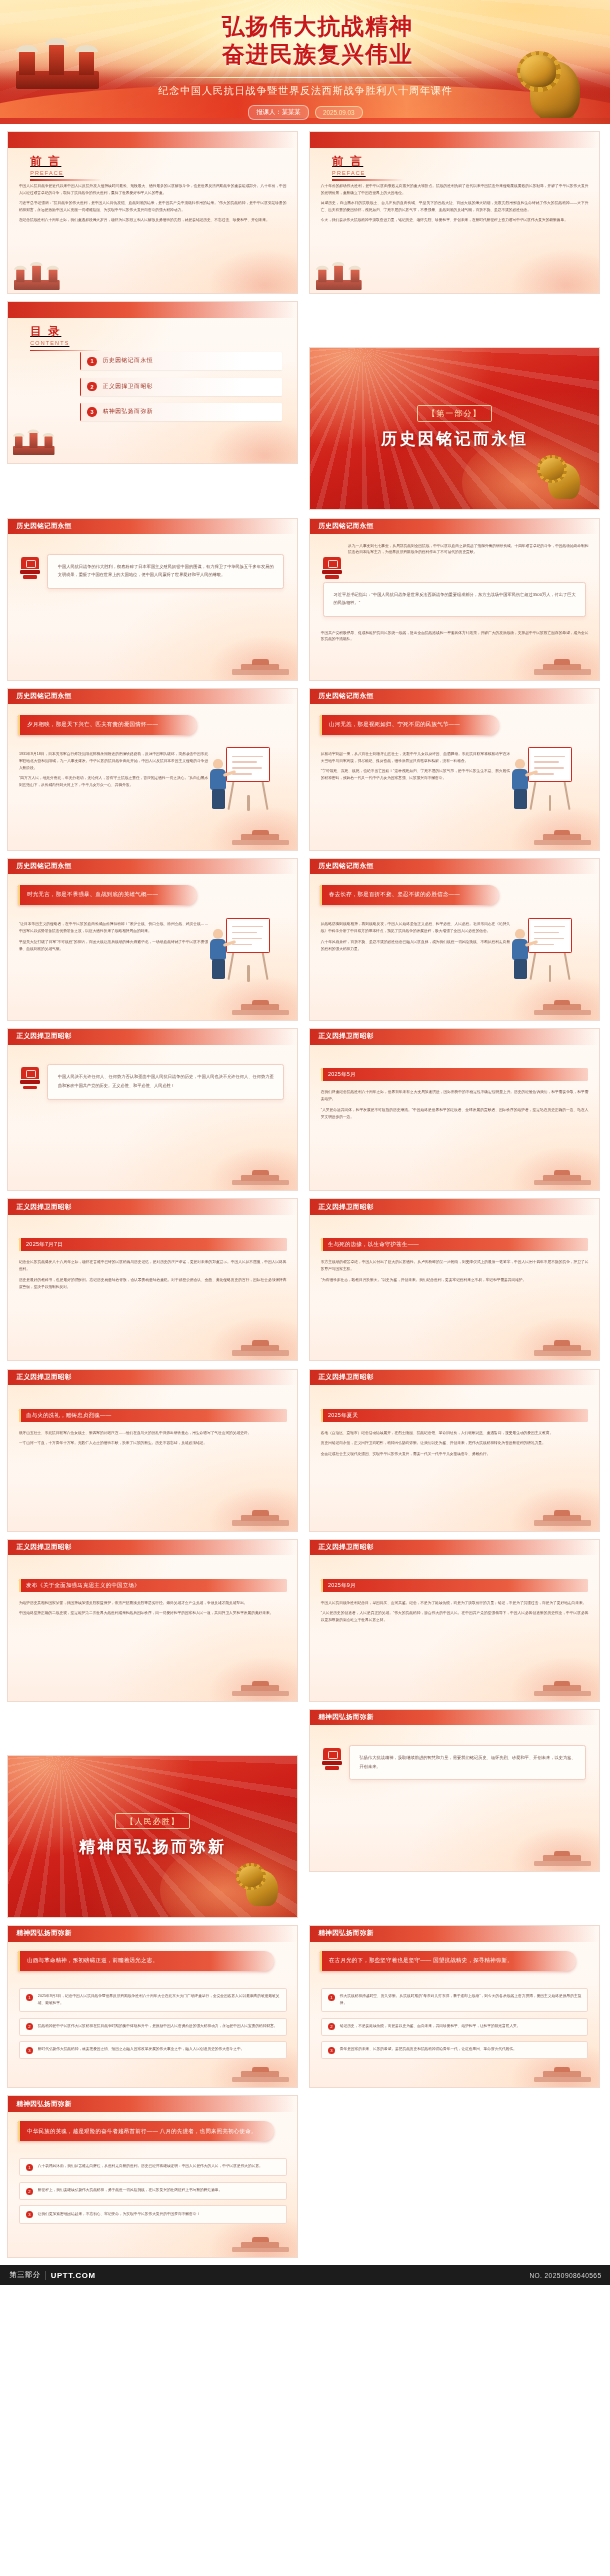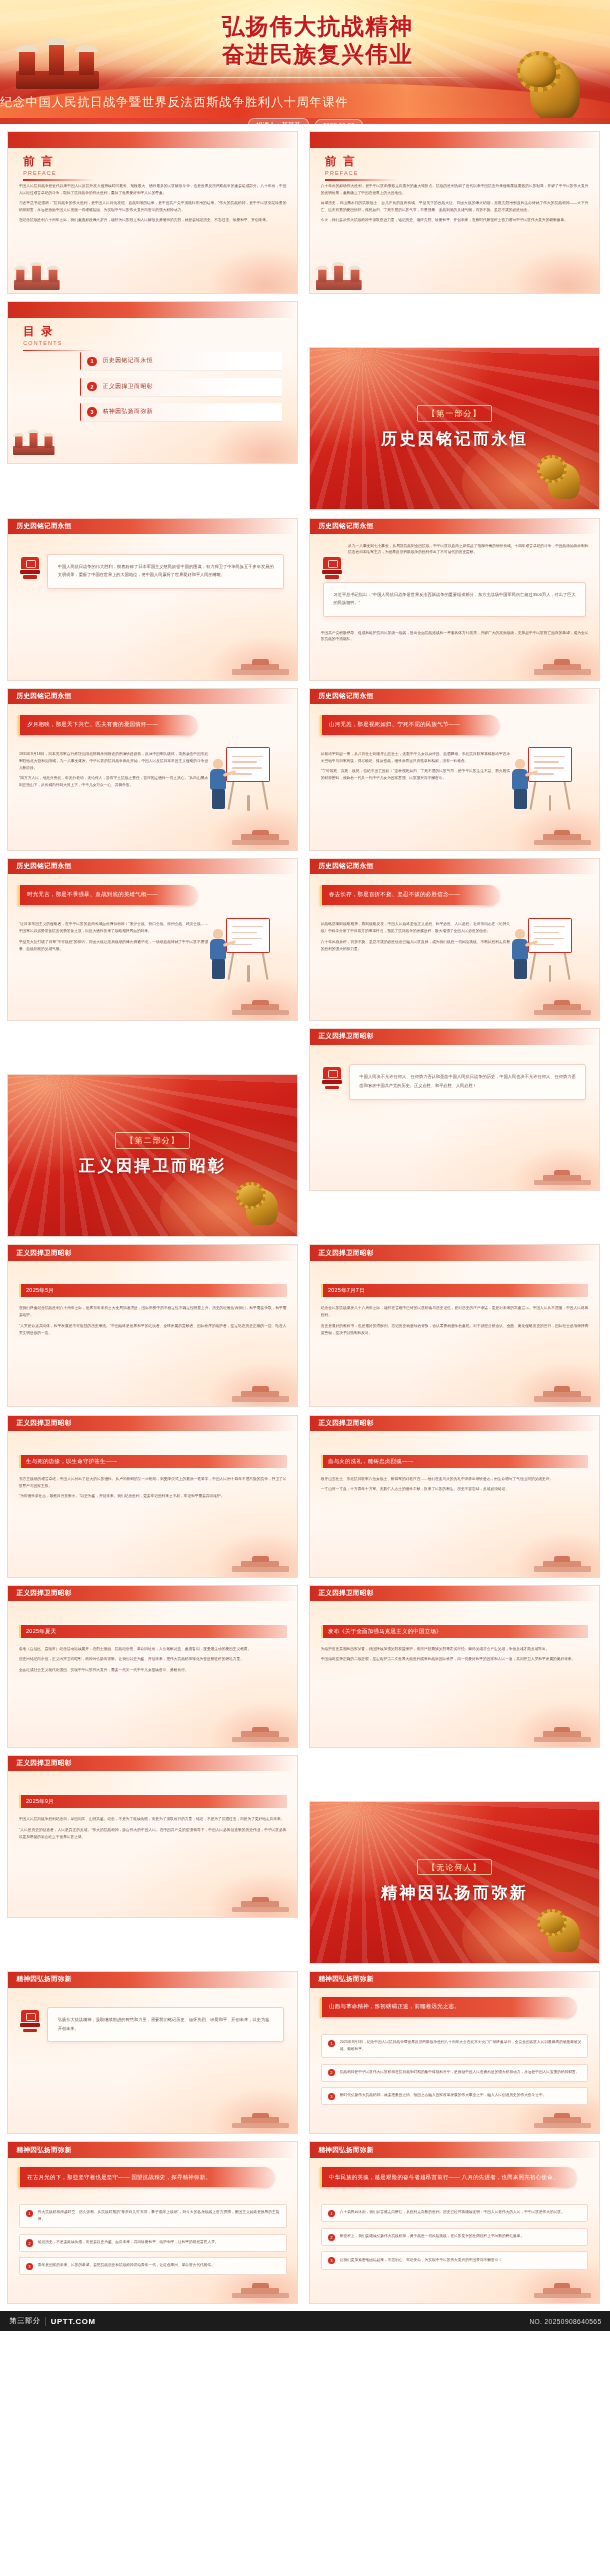--- a/index.html
+++ b/index.html
@@ -56,22 +56,22 @@
     text-shadow: 0 0.6px 0 #fff6d8, 0 1.2px 3.6px rgba(255,255,255,.6);
   }
   .hero h1 span { display: block; padding-left: 24px; }
   .hero-rule {
     position: relative; z-index: 4;
     width: 334px; height: 1.2px; margin: 8.3px auto 0;
     background: linear-gradient(90deg, rgba(255,255,255,0), #ffe9b5 25%, #fff 50%, #ffe9b5 75%, rgba(255,255,255,0));
   }
   .hero-sub {
     position: relative; z-index: 4;
-    text-align: left; margin-top: 16px;
-    font-size: 12px; color: #fff6e2; letter-spacing: 0.9px;
+    text-align: center; margin-top: 6px;
+    font-size: 10px; color: #fff6e2; letter-spacing: 0.9px;
   }
   .hero-meta {
     position: relative; z-index: 4;
     margin: 7.2px auto 0; display: flex; gap: 6px; justify-content: center; align-items: center;
   }
   .hero-meta .pill {
     font-size: 6.3px; color: #fff;
     background: rgba(255,255,255,.18);
     border: 0.6px solid rgba(255,255,255,.5);
     border-radius: 6px; padding: 1.8px 7.2px;
@@ -180,21 +180,21 @@
   .bg-red .lion-sm i.h { right: 18px; bottom: 19px; width: 24px; height: 21.5px; }
   .bg-red .lion-sm i.m { right: 15px; bottom: 16px; width: 30px; height: 27.4px; background: repeating-conic-gradient(from 0deg at 50% 50%, #e3ab2d 0deg 14deg, #b8801a 14deg 28deg); opacity:.9; }
 
   
   .sl-head {
     position: absolute; left: 0; top: 0; width: 100%; height: 15.5px;
     display: flex; align-items: center; padding-left: 8.3px; z-index: 3;
   }
   .sl-head .t { font-size: 6.6px; color: #fff; font-weight: 700; letter-spacing: 0.3px; }
 
-  .pre-head { position: absolute; left: 15px; top: 21.5px; z-index: 4; }
+  .pre-head { position: absolute; left: 22px; top: 21.5px; z-index: 4; text-decoration: underline; }
   .pre-head .cn { font-size: 11.3px; color: #c9201a; font-weight: 700; letter-spacing: 1.8px; }
   .pre-head .en { font-size: 5.4px; color: #d9604a; letter-spacing: 1.2px; margin-top: 1.2px; }
   .pre-head .bar { width: 72px; height: 1.2px; background: linear-gradient(90deg,#d12a1e,rgba(209,42,30,0)); margin-top: 3.6px; }
   .pre-head .bar2 { position:absolute; left: 78px; top: 16px; width: 137px; height: 0.6px; background: linear-gradient(90deg,#f0bfae,rgba(240,191,174,0)); }
 
   .body-text {
     position: absolute; left: 10.7px; right: 10.7px; z-index: 4;
     font-size: 3.7px; line-height: 1.85; color: #6a4b42; text-align: justify;
   }
   .body-text p { margin-bottom: 3px; }
@@ -604,165 +604,152 @@
         <div class="para" style="top:62px;right:89px;">
           <p>从战略防御到战略相持，再到战略反攻，中国人民始终坚信正义必胜、和平必胜、人民必胜。毛泽东同志在《论持久战》中科学分析了中日双方的基本特点，预见了抗日战争的发展进程，极大增强了全国人民必胜的信念。</p>
           <p>八十年风雨兼程，百折不挠、坚忍不拔的必胜信念已融入民族血脉，成为我们战胜一切风险挑战、不断从胜利走向新的胜利的强大精神力量。</p>
         </div>
         <div class="motif">
           <div class="base"></div>
           <div class="mid"></div>
           <div class="top"></div>
         </div>
       </div>
+      <div class="slide bg-light">
+        <div class="sl-head">
+            <span class="t">正义因捍卫而昭彰</span>
+          </div>
+        <div class="seal">
+          <div class="top"></div>
+          <div class="base"></div>
+          <div class="base2"></div>
+        </div>
+        <div class="quote-card">中国人民决不允许任何人、任何势力否认和歪曲中国人民抗日战争的历史，中国人民也决不允许任何人、任何势力歪曲和篡改中国共产党的历史。正义必胜、和平必胜、人民必胜！</div>
+        <div class="motif">
+          <div class="base"></div>
+          <div class="mid"></div>
+          <div class="top"></div>
+        </div>
+      </div>
+      <div class="slide bg-light">
+        <div class="sl-head">
+            <span class="t">正义因捍卫而昭彰</span>
+          </div>
+        <div class="redbar">2025年5月</div>
+        <div class="para" style="top:60px;">
+          <p>在我们隆重纪念抗战胜利八十周年之际，世界百年未有之大变局加速演进，国际形势中的不稳定性不确定性明显上升。历史的经验告诉我们，和平需要争取，和平需要维护。</p>
+          <p>"人类是命运共同体，和平发展是不可阻挡的历史潮流。"中国始终是世界和平的建设者、全球发展的贡献者、国际秩序的维护者，坚定站在历史正确的一边、站在人类文明进步的一边。</p>
+        </div>
+        <div class="motif">
+          <div class="base"></div>
+          <div class="mid"></div>
+          <div class="top"></div>
+        </div>
+      </div>
+      <div class="slide bg-light">
+        <div class="sl-head">
+            <span class="t">正义因捍卫而昭彰</span>
+          </div>
+        <div class="redbar">2025年7月7日</div>
+        <div class="para" style="top:60px;">
+          <p>纪念全民族抗战爆发八十八周年之际，缅怀在苦难中已铸的民族精魂与历史记忆，是对历史的庄严承诺，更是对未来的郑重宣示。中国人民从不屈服，中国人民终将胜利。</p>
+          <p>历史是最好的教科书，也是最好的清醒剂。忘记历史就意味着背叛，否认罪责就意味着重犯。对于那些公然否认、歪曲、美化侵略历史的言行，国际社会必须保持高度警惕，坚决予以抵制和反对。</p>
+        </div>
+        <div class="motif">
+          <div class="base"></div>
+          <div class="mid"></div>
+          <div class="top"></div>
+        </div>
+      </div>
+      <div class="slide bg-light">
+        <div class="sl-head">
+            <span class="t">正义因捍卫而昭彰</span>
+          </div>
+        <div class="redbar">生与死的边缘，以生命守护苍生——</div>
+        <div class="para" style="top:60px;">
+          <p>东方主战场的艰苦卓绝，中国人民付出了巨大的民族牺牲。从卢沟桥畔的第一声枪响，到受降仪式上的最后一笔签字，中国人民用十四年不屈不挠的抗争，捍卫了民族尊严与国家主权。</p>
+          <p>"为有牺牲多壮志，敢教日月换新天。"以史为鉴，开创未来。我们纪念胜利，更要牢记胜利来之不易，牢记和平需要共同维护。</p>
+        </div>
+        <div class="motif">
+          <div class="base"></div>
+          <div class="mid"></div>
+          <div class="top"></div>
+        </div>
+      </div>
+      <div class="slide bg-light">
+        <div class="sl-head">
+            <span class="t">正义因捍卫而昭彰</span>
+          </div>
+        <div class="redbar">血与火的洗礼，雕铸忠贞烈魂——</div>
+        <div class="para" style="top:60px;">
+          <p>狼牙山五壮士、东北抗日联军八位女战士、新四军的刘老庄连……他们在血与火的洗礼中淬炼出钢铁意志，用生命谱写了气壮山河的英雄史诗。</p>
+          <p>一寸山河一寸血，十万青年十万军。无数仁人志士的牺牲奉献，换来了民族的新生。历史不容忘却，英雄必须铭记。</p>
+        </div>
+        <div class="motif">
+          <div class="base"></div>
+          <div class="mid"></div>
+          <div class="top"></div>
+        </div>
+      </div>
+      <div class="slide bg-light">
+        <div class="sl-head">
+            <span class="t">正义因捍卫而昭彰</span>
+          </div>
+        <div class="redbar">2025年夏天</div>
+        <div class="para" style="top:60px;">
+          <p>各地（自治区、直辖市）纪念活动陆续展开，在烈士陵园、抗战纪念馆、革命旧址前，人们敬献花篮、重温誓词，接受最生动的爱国主义教育。</p>
+          <p>历史因铭记而永恒，正义因捍卫而昭彰，精神因弘扬而弥新。让我们以史为鉴、开创未来，把伟大抗战精神转化为奋进新征程的磅礼力量。</p>
+          <p>全面建成社会主义现代化强国、实现中华民族伟大复兴，需要一代又一代中华儿女接续奋斗、勇毅前行。</p>
+        </div>
+        <div class="motif">
+          <div class="base"></div>
+          <div class="mid"></div>
+          <div class="top"></div>
+        </div>
+      </div>
+      <div class="slide bg-light">
+        <div class="sl-head">
+            <span class="t">正义因捍卫而昭彰</span>
+          </div>
+        <div class="redbar">发布《关于全面加强马克思主义的中国立场》</div>
+        <div class="para" style="top:60px;">
+          <p>为维护历史真相和国家荣誉，我国持续加强英烈权益保护，依法严惩亵渎英烈等恶劣行径。崇尚英雄才会产生英雄，争做英雄才能英雄辈出。</p>
+          <p>中国始终坚持正确的二战史观，坚定维护第二次世界大战胜利成果和战后国际秩序，同一切爱好和平的国家和人民一道，共同捍卫人类和平发展的美好未来。</p>
+        </div>
+        <div class="motif">
+          <div class="base"></div>
+          <div class="mid"></div>
+          <div class="top"></div>
+        </div>
+      </div>
+      <div class="slide bg-light">
+        <div class="sl-head">
+            <span class="t">正义因捍卫而昭彰</span>
+          </div>
+        <div class="redbar">2025年9月</div>
+        <div class="para" style="top:60px;">
+          <p>中国人民抗日战争胜利纪念日，举国同庆、山河共鉴。纪念，不是为了延续仇恨，而是为了汲取前行的力量；铭记，不是为了沉湎过去，而是为了更好地走向未来。</p>
+          <p>"人民是历史的创造者，人民是真正的英雄。"伟大的抗战精神，源自伟大的中国人民。在中国共产党的坚强领导下，中国人民必将创造新的历史伟业，中华民族必将以更加昂扬的姿态屹立于世界民族之林。</p>
+        </div>
+        <div class="motif">
+          <div class="base"></div>
+          <div class="mid"></div>
+          <div class="top"></div>
+        </div>
+      </div>
       <div class="slide bg-red">
         <div class="ray"></div>
           <div class="swirl"></div>
           <div class="lion-sm">
           <i class="b"></i>
           <i class="m"></i>
           <i class="h"></i>
         </div>
           <div class="sec-badge">
-            <span class="tag">【第二部分】</span>
-            <div class="ttl">正义因捍卫而昭彰</div>
-          </div>
-      </div>
-      <div class="slide bg-light">
-        <div class="sl-head">
-            <span class="t">正义因捍卫而昭彰</span>
-          </div>
-        <div class="seal">
-          <div class="top"></div>
-          <div class="base"></div>
-          <div class="base2"></div>
-        </div>
-        <div class="quote-card">中国人民决不允许任何人、任何势力否认和歪曲中国人民抗日战争的历史，中国人民也决不允许任何人、任何势力歪曲和篡改中国共产党的历史。正义必胜、和平必胜、人民必胜！</div>
-        <div class="motif">
-          <div class="base"></div>
-          <div class="mid"></div>
-          <div class="top"></div>
-        </div>
-      </div>
-      <div class="slide bg-light">
-        <div class="sl-head">
-            <span class="t">正义因捍卫而昭彰</span>
-          </div>
-        <div class="redbar">2025年5月</div>
-        <div class="para" style="top:60px;">
-          <p>在我们隆重纪念抗战胜利八十周年之际，世界百年未有之大变局加速演进，国际形势中的不稳定性不确定性明显上升。历史的经验告诉我们，和平需要争取，和平需要维护。</p>
-          <p>"人类是命运共同体，和平发展是不可阻挡的历史潮流。"中国始终是世界和平的建设者、全球发展的贡献者、国际秩序的维护者，坚定站在历史正确的一边、站在人类文明进步的一边。</p>
-        </div>
-        <div class="motif">
-          <div class="base"></div>
-          <div class="mid"></div>
-          <div class="top"></div>
-        </div>
-      </div>
-      <div class="slide bg-light">
-        <div class="sl-head">
-            <span class="t">正义因捍卫而昭彰</span>
-          </div>
-        <div class="redbar">2025年7月7日</div>
-        <div class="para" style="top:60px;">
-          <p>纪念全民族抗战爆发八十八周年之际，缅怀在苦难中已铸的民族精魂与历史记忆，是对历史的庄严承诺，更是对未来的郑重宣示。中国人民从不屈服，中国人民终将胜利。</p>
-          <p>历史是最好的教科书，也是最好的清醒剂。忘记历史就意味着背叛，否认罪责就意味着重犯。对于那些公然否认、歪曲、美化侵略历史的言行，国际社会必须保持高度警惕，坚决予以抵制和反对。</p>
-        </div>
-        <div class="motif">
-          <div class="base"></div>
-          <div class="mid"></div>
-          <div class="top"></div>
-        </div>
-      </div>
-      <div class="slide bg-light">
-        <div class="sl-head">
-            <span class="t">正义因捍卫而昭彰</span>
-          </div>
-        <div class="redbar">生与死的边缘，以生命守护苍生——</div>
-        <div class="para" style="top:60px;">
-          <p>东方主战场的艰苦卓绝，中国人民付出了巨大的民族牺牲。从卢沟桥畔的第一声枪响，到受降仪式上的最后一笔签字，中国人民用十四年不屈不挠的抗争，捍卫了民族尊严与国家主权。</p>
-          <p>"为有牺牲多壮志，敢教日月换新天。"以史为鉴，开创未来。我们纪念胜利，更要牢记胜利来之不易，牢记和平需要共同维护。</p>
-        </div>
-        <div class="motif">
-          <div class="base"></div>
-          <div class="mid"></div>
-          <div class="top"></div>
-        </div>
-      </div>
-      <div class="slide bg-light">
-        <div class="sl-head">
-            <span class="t">正义因捍卫而昭彰</span>
-          </div>
-        <div class="redbar">血与火的洗礼，雕铸忠贞烈魂——</div>
-        <div class="para" style="top:60px;">
-          <p>狼牙山五壮士、东北抗日联军八位女战士、新四军的刘老庄连……他们在血与火的洗礼中淬炼出钢铁意志，用生命谱写了气壮山河的英雄史诗。</p>
-          <p>一寸山河一寸血，十万青年十万军。无数仁人志士的牺牲奉献，换来了民族的新生。历史不容忘却，英雄必须铭记。</p>
-        </div>
-        <div class="motif">
-          <div class="base"></div>
-          <div class="mid"></div>
-          <div class="top"></div>
-        </div>
-      </div>
-      <div class="slide bg-light">
-        <div class="sl-head">
-            <span class="t">正义因捍卫而昭彰</span>
-          </div>
-        <div class="redbar">2025年夏天</div>
-        <div class="para" style="top:60px;">
-          <p>各地（自治区、直辖市）纪念活动陆续展开，在烈士陵园、抗战纪念馆、革命旧址前，人们敬献花篮、重温誓词，接受最生动的爱国主义教育。</p>
-          <p>历史因铭记而永恒，正义因捍卫而昭彰，精神因弘扬而弥新。让我们以史为鉴、开创未来，把伟大抗战精神转化为奋进新征程的磅礼力量。</p>
-          <p>全面建成社会主义现代化强国、实现中华民族伟大复兴，需要一代又一代中华儿女接续奋斗、勇毅前行。</p>
-        </div>
-        <div class="motif">
-          <div class="base"></div>
-          <div class="mid"></div>
-          <div class="top"></div>
-        </div>
-      </div>
-      <div class="slide bg-light">
-        <div class="sl-head">
-            <span class="t">正义因捍卫而昭彰</span>
-          </div>
-        <div class="redbar">发布《关于全面加强马克思主义的中国立场》</div>
-        <div class="para" style="top:60px;">
-          <p>为维护历史真相和国家荣誉，我国持续加强英烈权益保护，依法严惩亵渎英烈等恶劣行径。崇尚英雄才会产生英雄，争做英雄才能英雄辈出。</p>
-          <p>中国始终坚持正确的二战史观，坚定维护第二次世界大战胜利成果和战后国际秩序，同一切爱好和平的国家和人民一道，共同捍卫人类和平发展的美好未来。</p>
-        </div>
-        <div class="motif">
-          <div class="base"></div>
-          <div class="mid"></div>
-          <div class="top"></div>
-        </div>
-      </div>
-      <div class="slide bg-light">
-        <div class="sl-head">
-            <span class="t">正义因捍卫而昭彰</span>
-          </div>
-        <div class="redbar">2025年9月</div>
-        <div class="para" style="top:60px;">
-          <p>中国人民抗日战争胜利纪念日，举国同庆、山河共鉴。纪念，不是为了延续仇恨，而是为了汲取前行的力量；铭记，不是为了沉湎过去，而是为了更好地走向未来。</p>
-          <p>"人民是历史的创造者，人民是真正的英雄。"伟大的抗战精神，源自伟大的中国人民。在中国共产党的坚强领导下，中国人民必将创造新的历史伟业，中华民族必将以更加昂扬的姿态屹立于世界民族之林。</p>
-        </div>
-        <div class="motif">
-          <div class="base"></div>
-          <div class="mid"></div>
-          <div class="top"></div>
-        </div>
-      </div>
-      <div class="slide bg-red">
-        <div class="ray"></div>
-          <div class="swirl"></div>
-          <div class="lion-sm">
-          <i class="b"></i>
-          <i class="m"></i>
-          <i class="h"></i>
-        </div>
-          <div class="sec-badge">
-            <span class="tag">【无论何人】</span>
+            <span class="tag">【人民必胜】</span>
             <div class="ttl">精神因弘扬而弥新</div>
           </div>
       </div>
       <div class="slide bg-light">
         <div class="sl-head">
             <span class="t">精神因弘扬而弥新</span>
           </div>
         <div class="seal">
           <div class="top"></div>
           <div class="base"></div>

